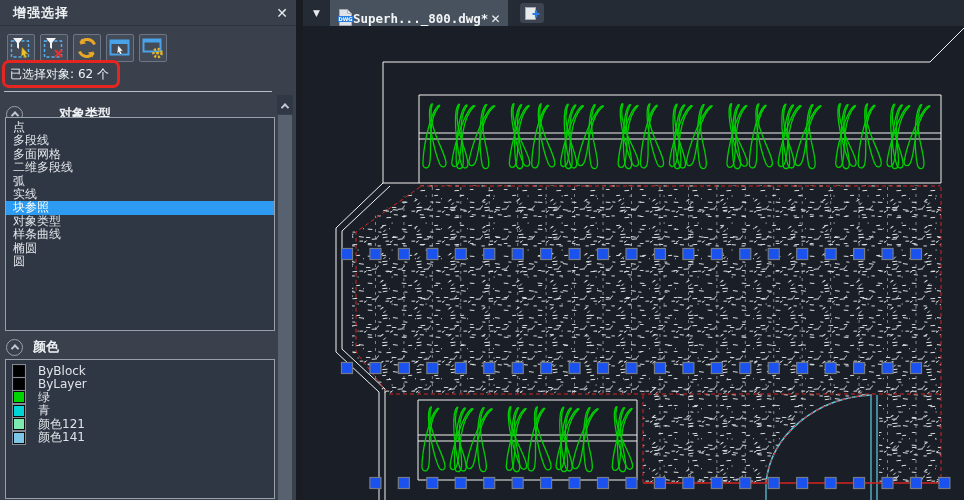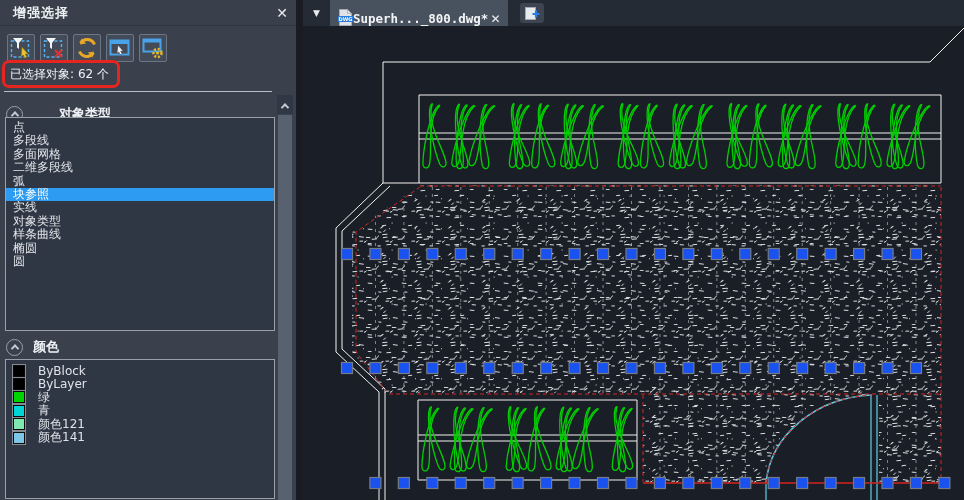--- a/index.html
+++ b/index.html
@@ -122,22 +122,22 @@
           <span class="chev-up"></span>
         </span>
       <span class="sect-label">对象类型</span>
     </div>
     <div class="listbox" style="top:117px; height:214px; padding-top:3px;">
         <div class="lrow">点</div>
         <div class="lrow">多段线</div>
         <div class="lrow">多面网格</div>
         <div class="lrow">二维多段线</div>
         <div class="lrow">弧</div>
+        <div class="lrow">实线</div>
         <div class="lrow sel">块参照</div>
-        <div class="lrow">实线</div>
         <div class="lrow">对象类型</div>
         <div class="lrow">样条曲线</div>
         <div class="lrow">椭圆</div>
         <div class="lrow">圆</div>
       </div>
 
     <div class="sect" style="top:338px;text-align:center;">
       <span class="circ">
           <span class="chev-up"></span>
         </span>

